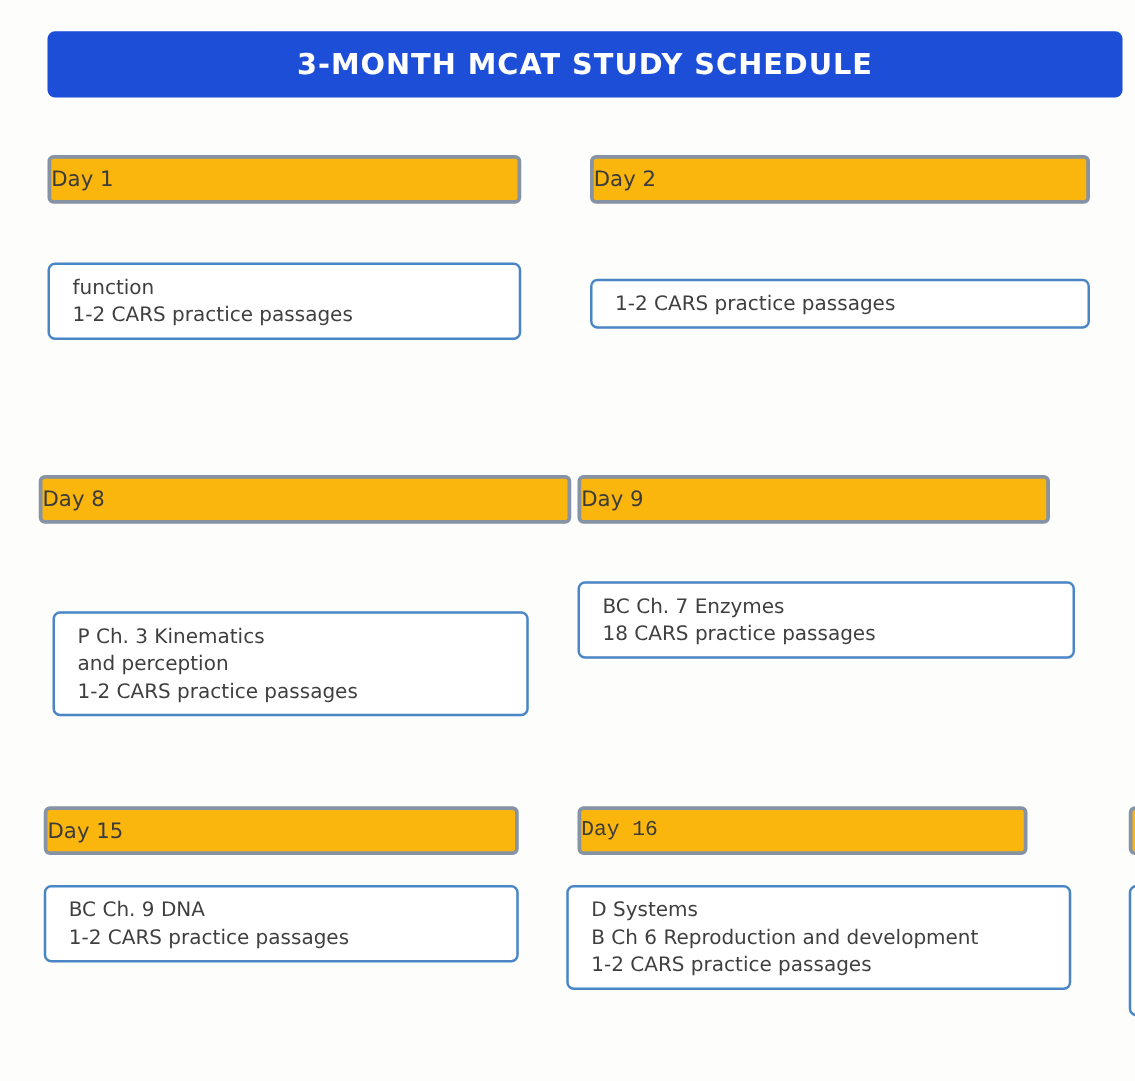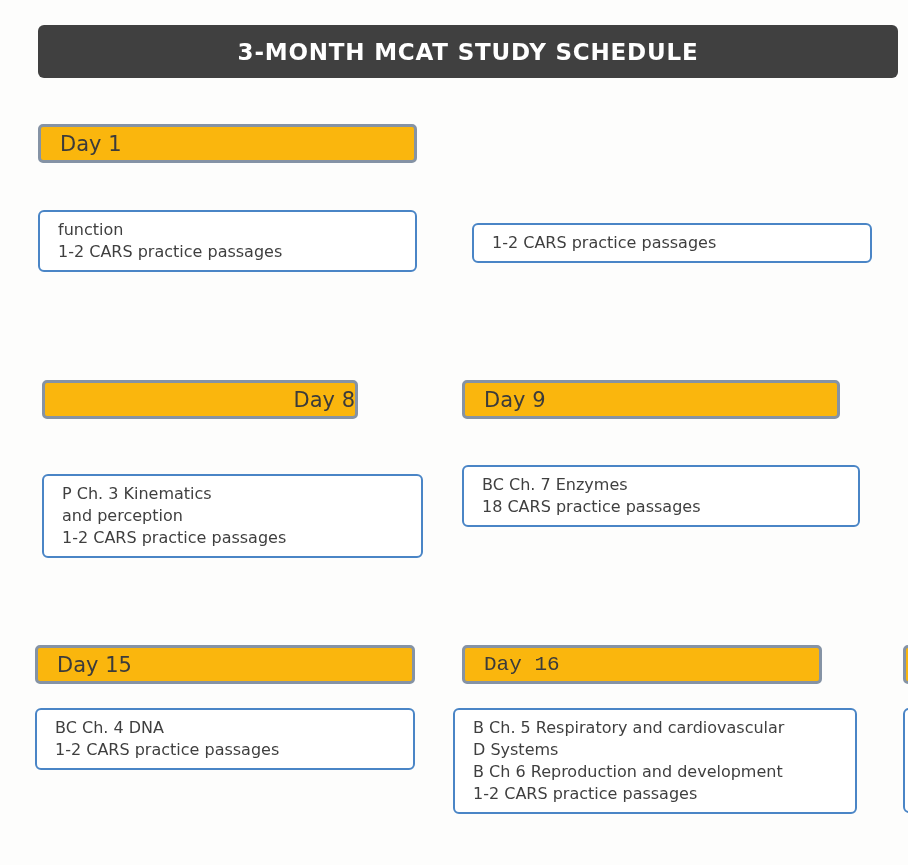--- a/index.html
+++ b/index.html
@@ -8,41 +8,40 @@
     width: 908px;
     height: 865px;
     background: #FDFDFC;
     overflow: hidden;
     font-family: "DejaVu Sans", sans-serif;
   }
   .banner {
     position: absolute;
     left: 38px; top: 25px;
     width: 860px; height: 53px;
-    background: #404040;
+    background: #1d4ed8;
     border-radius: 6px;
     color: #FFFFFF;
     font-weight: bold;
     font-size: 23px;
     letter-spacing: 0.8px;
     display: flex;
     align-items: center;
     justify-content: center;
   }
   .day-header {
     position: absolute;
     height: 39px;
     background: #FAB60D;
     border: 3px solid #8593A5;
     border-radius: 5px;
     box-sizing: border-box;
     display: flex;
     align-items: center;
-    padding-left: 19px;
-    font-size: 21px;
+    font-size: 17px;
     color: #3B3B3B;
   }
   .day-box {
     position: absolute;
     background: #FFFFFF;
     border: 2px solid #4A85C6;
     border-radius: 6px;
     box-sizing: border-box;
     padding: 7px 8px 7px 18px;
     font-size: 16px;
@@ -50,22 +49,22 @@
   }
   .task-line {
     line-height: 22px;
     white-space: nowrap;
   }
   
   .p-d1h  { left: 38px;  top: 124px; width: 379px; }
   .p-d1b  { left: 38px;  top: 210px; width: 379px; }
   .p-d2h  { left: 472px; top: 124px; width: 400px; }
   .p-d2b  { left: 472px; top: 223px; width: 400px; }
-  .p-d8h  { left: 42px;  top: 380px; width: 316px; justify-content: flex-end; }
-  .p-d8b  { left: 42px;  top: 474px; width: 381px; }
+  .p-d8h  { left: 31px;  top: 380px; width: 426px; }
+  .p-d8b  { left: 42px;  top: 489px; width: 381px; }
   .p-d9h  { left: 462px; top: 380px; width: 378px; }
   .p-d9b  { left: 462px; top: 465px; width: 398px; }
   .p-d15h { left: 35px;  top: 645px; width: 380px; }
   .p-d15b { left: 35px;  top: 708px; width: 380px; }
   .p-d16h { left: 462px; top: 645px; width: 360px; font-family: Liberation Mono, monospace; }
   .p-d16b { left: 453px; top: 708px; width: 404px; }
   .p-d17h { left: 903px; top: 645px; width: 50px; }
   .p-d17b { left: 903px; top: 708px; width: 50px; height: 105px; }
 </style>
 </head>
@@ -76,20 +75,23 @@
   <div class="banner">3-MONTH MCAT STUDY SCHEDULE</div>
 
   <div class="day-header p-d1h">
     <span>Day 1</span>
   </div>
   <div class="day-box p-d1b">
       <div class="task-line">function</div>
       <div class="task-line">1-2 CARS practice passages</div>
     </div>
 
+  <div class="day-header p-d2h">
+    <span>Day 2</span>
+  </div>
   <div class="day-box p-d2b">
       <div class="task-line">1-2 CARS practice passages</div>
     </div>
 
   <div class="day-header p-d8h">
     <span>Day 8</span>
   </div>
   <div class="day-box p-d8b">
       <div class="task-line">P Ch. 3 Kinematics</div>
       <div class="task-line">and perception</div>
@@ -101,29 +103,28 @@
   </div>
   <div class="day-box p-d9b">
       <div class="task-line">BC Ch. 7 Enzymes</div>
       <div class="task-line">18 CARS practice passages</div>
     </div>
 
   <div class="day-header p-d15h">
     <span>Day 15</span>
   </div>
   <div class="day-box p-d15b">
-      <div class="task-line">BC Ch. 4 DNA</div>
+      <div class="task-line">BC Ch. 9 DNA</div>
       <div class="task-line">1-2 CARS practice passages</div>
     </div>
 
   <div class="day-header p-d16h">
     <span>Day 16</span>
   </div>
   <div class="day-box p-d16b">
-      <div class="task-line">B Ch. 5 Respiratory and cardiovascular</div>
       <div class="task-line">D Systems</div>
       <div class="task-line">B Ch 6 Reproduction and development</div>
       <div class="task-line">1-2 CARS practice passages</div>
     </div>
 
   <div class="day-header p-d17h"></div>
   <div class="day-box p-d17b"></div>
 
 </div>
 

